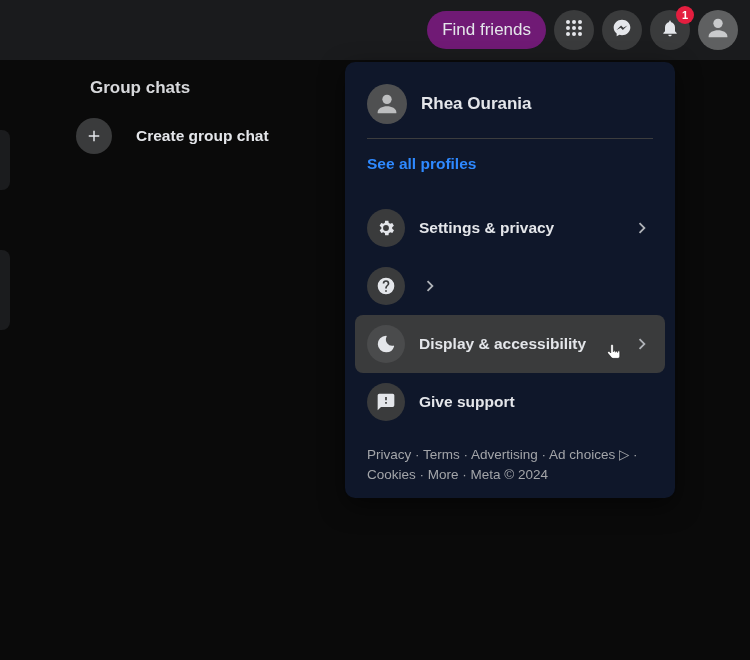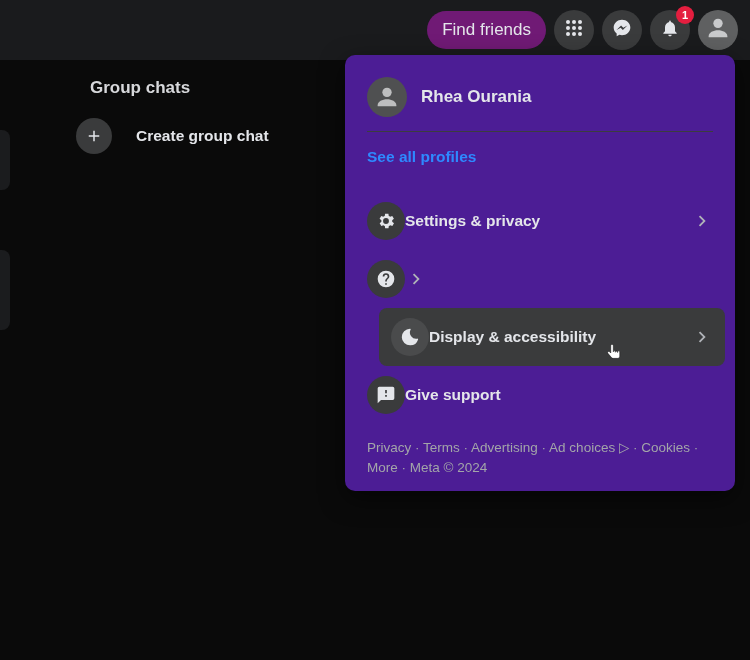--- a/index.html
+++ b/index.html
@@ -94,24 +94,24 @@
   .plus-circle svg { fill: #e4e6ea; }
   .create-label {
     font-size: 15.5px;
     font-weight: 600;
     color: #e4e6ea;
   }
   .left-slivers { position:absolute; left:0; top:60px; width:10px; }
   .sliver { background:#1b1c1e; border-radius:0 8px 8px 0; width:10px; margin-bottom:60px; margin-top:70px; height:60px;}
   .panel {
     position: absolute;
-    top: 55px;
+    top: 62px;
     left: 345px;
-    width: 390px;
-    background: #4c1d95;
+    width: 330px;
+    background: #0f172a;
     border-radius: 10px;
     box-shadow: 0 8px 24px rgba(0,0,0,0.5);
     padding: 10px 0 14px 0;
   }
   .profile-row {
     display: flex;
     align-items: center;
     gap: 14px;
     padding: 12px 22px 14px 22px;
     cursor: pointer;
@@ -129,26 +129,27 @@
     color:#2e89ff;
     font-size:15.5px;
     font-weight:700;
     padding: 16px 22px 22px 22px;
     cursor:pointer;
   }
   .menu { padding: 4px 10px; }
   .menu-item {
     display:flex;
     align-items:center;
+    gap:14px;
     padding:10px 12px;
     border-radius:8px;
     cursor:pointer;
     position:relative;
   }
-  .menu-item.hover { background:#3a3b3c;margin-left:24px; }
+  .menu-item.hover { background:#3a3b3c; }
   .menu-icon {
     width:38px; height:38px; border-radius:50%;
     background:#3a3b3c;
     display:flex; align-items:center; justify-content:center;
     flex-shrink:0;
   }
   .menu-item.hover .menu-icon { background:#4a4b4c; }
   .menu-icon svg { fill:#e4e6ea; }
   .menu-label { font-size:15.5px; font-weight:700; color:#e4e6ea; flex:1;}
   .chevron { display:flex; align-items:center; }

